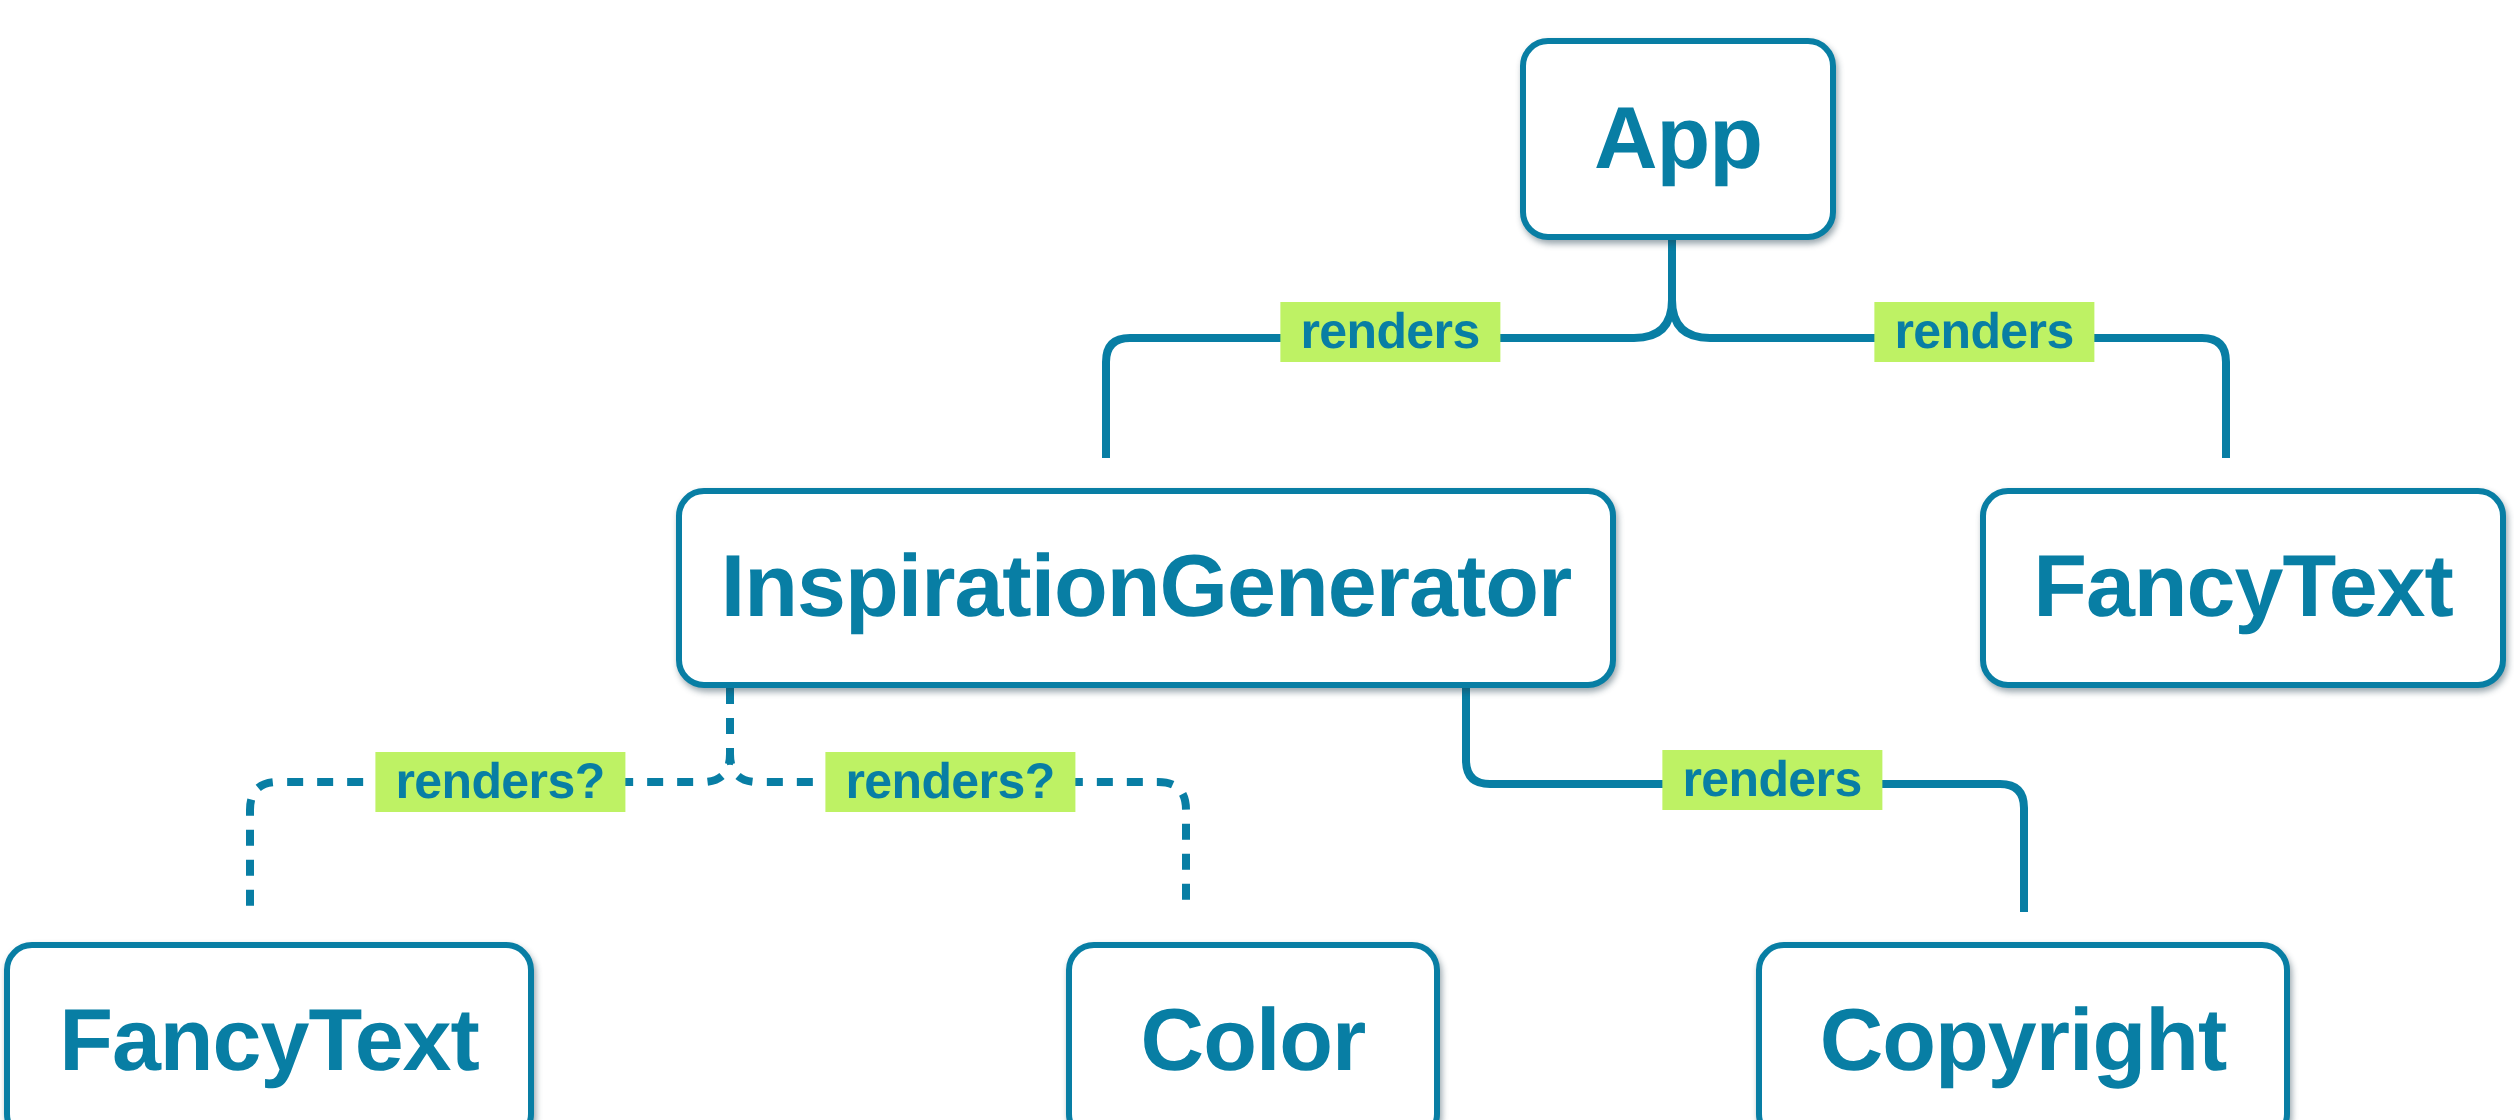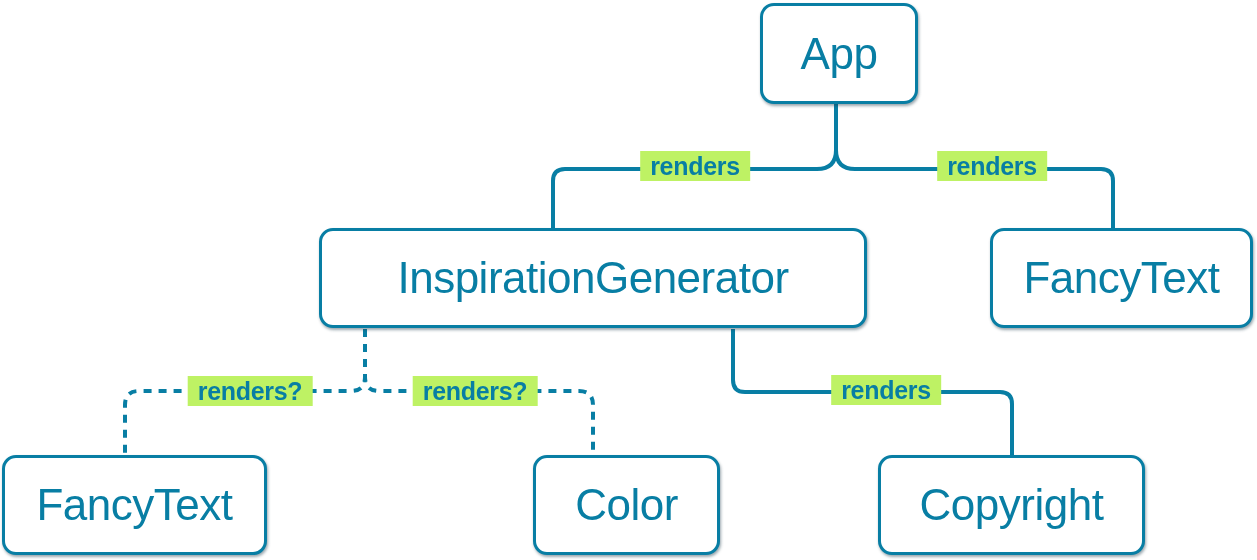--- a/index.html
+++ b/index.html
@@ -24,39 +24,40 @@
     display: flex;
     align-items: center;
     justify-content: center;
     background: var(--box-fill);
     border: 3.5px solid var(--accent);
     border-radius: 14px;
     box-shadow: 1px 2px 3px rgba(30, 60, 75, 0.45);
     box-sizing: border-box;
     color: var(--accent);
     font-size: 44px;
-    font-weight: 400;
+    font-weight: 700;
     letter-spacing: -0.5px;
     white-space: nowrap;
+    margin-top: 16px;
   }
   .edge-label {
     position: absolute;
     transform: translate(-50%, -50%);
     background: #bef264;
     padding: 0 10px;
     color: var(--accent);
     font-size: 25px;
     font-weight: 700;
     letter-spacing: -0.3px;
     line-height: 30px;
     white-space: nowrap;
   }
   
   .n-app        { left: 760px; top: 3px;   width: 158px; height: 101px; }
-  .n-insp       { left: 319px; top: 228px; width: 548px; height: 100px; text-align: right; }
+  .n-insp       { left: 338px; top: 228px; width: 470px; height: 100px; text-align: right; }
   .n-fancy-top  { left: 990px; top: 228px; width: 263px; height: 100px; }
   .n-fancy-bot  { left: 2px;   top: 455px; width: 265px; height: 100px; }
   .n-color      { left: 533px; top: 455px; width: 187px; height: 100px; }
   .n-copyright  { left: 878px; top: 455px; width: 267px; height: 100px; }
   
   .l-0 { left: 695px; top: 166px; }
   .l-1 { left: 992px; top: 166px; }
   .l-2 { left: 250px; top: 391px; }
   .l-3 { left: 475px; top: 391px; }
   .l-4 { left: 886px; top: 390px; }

